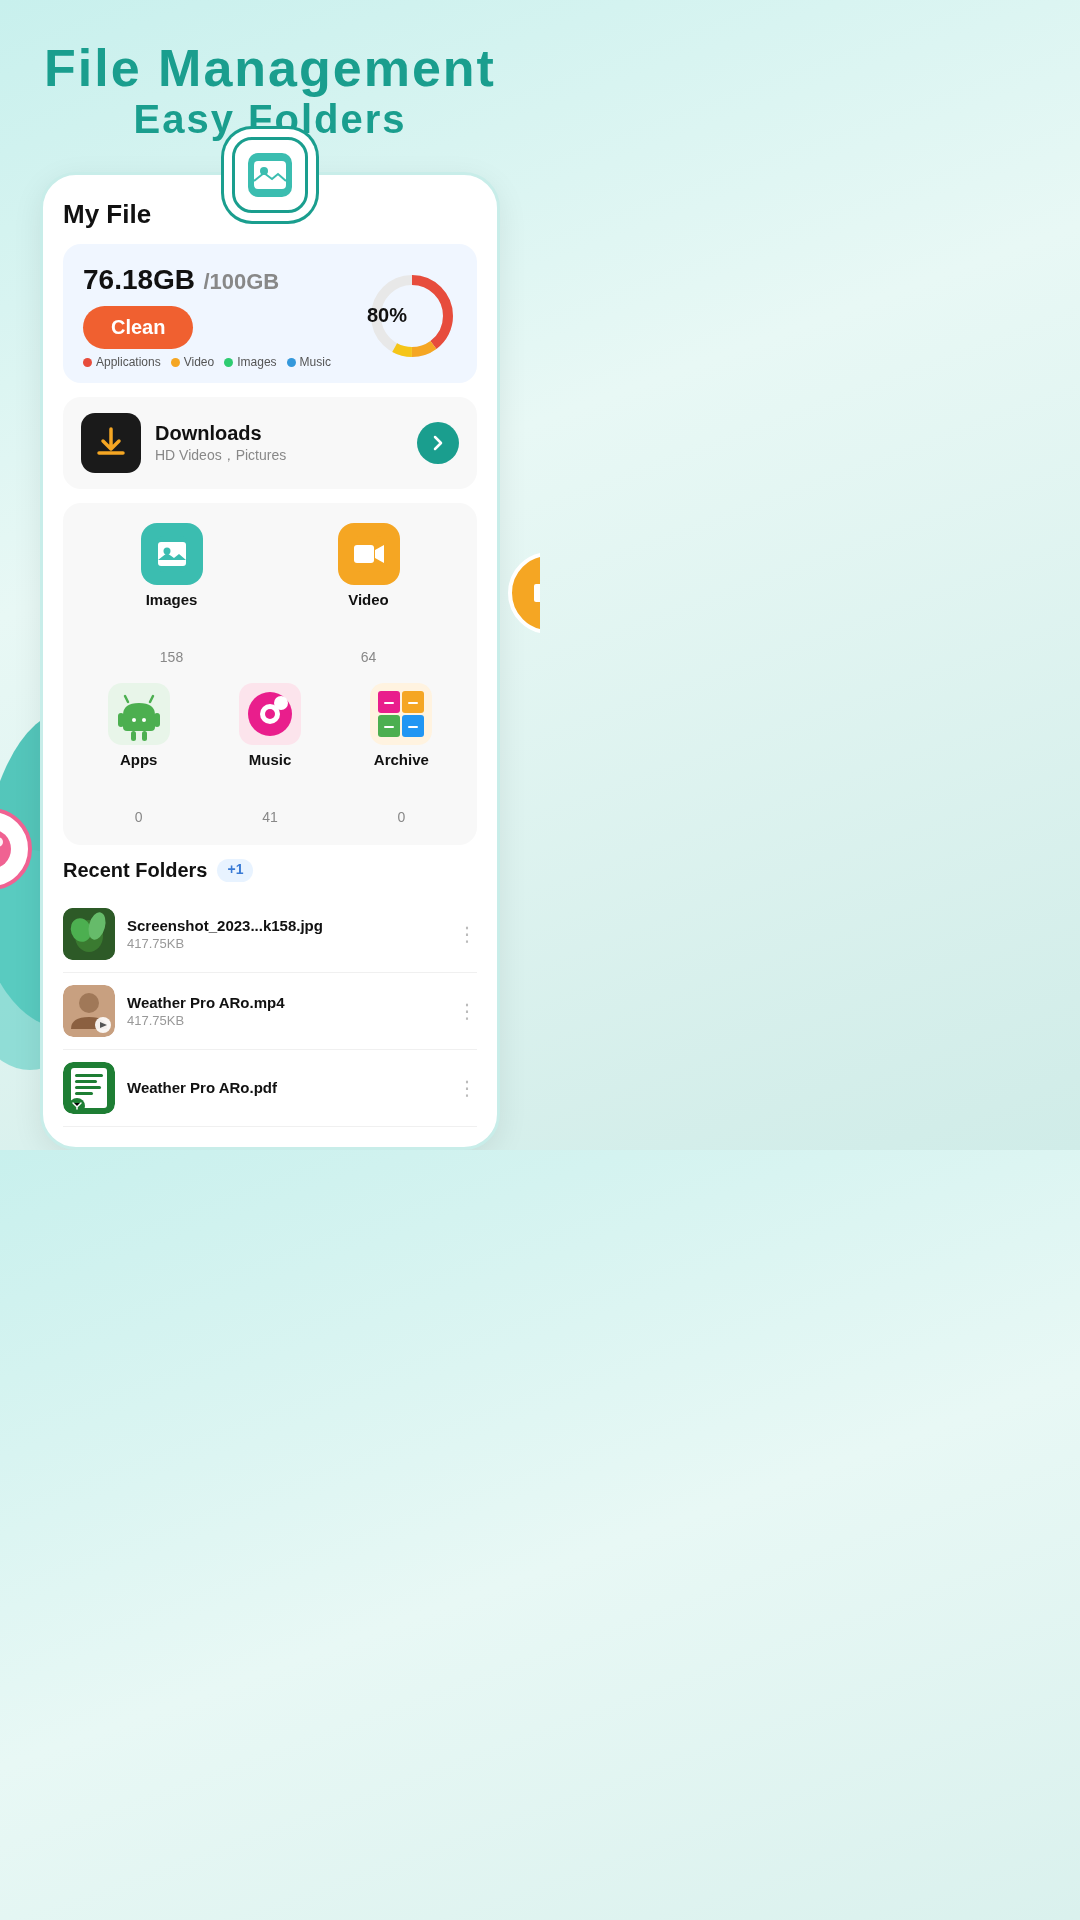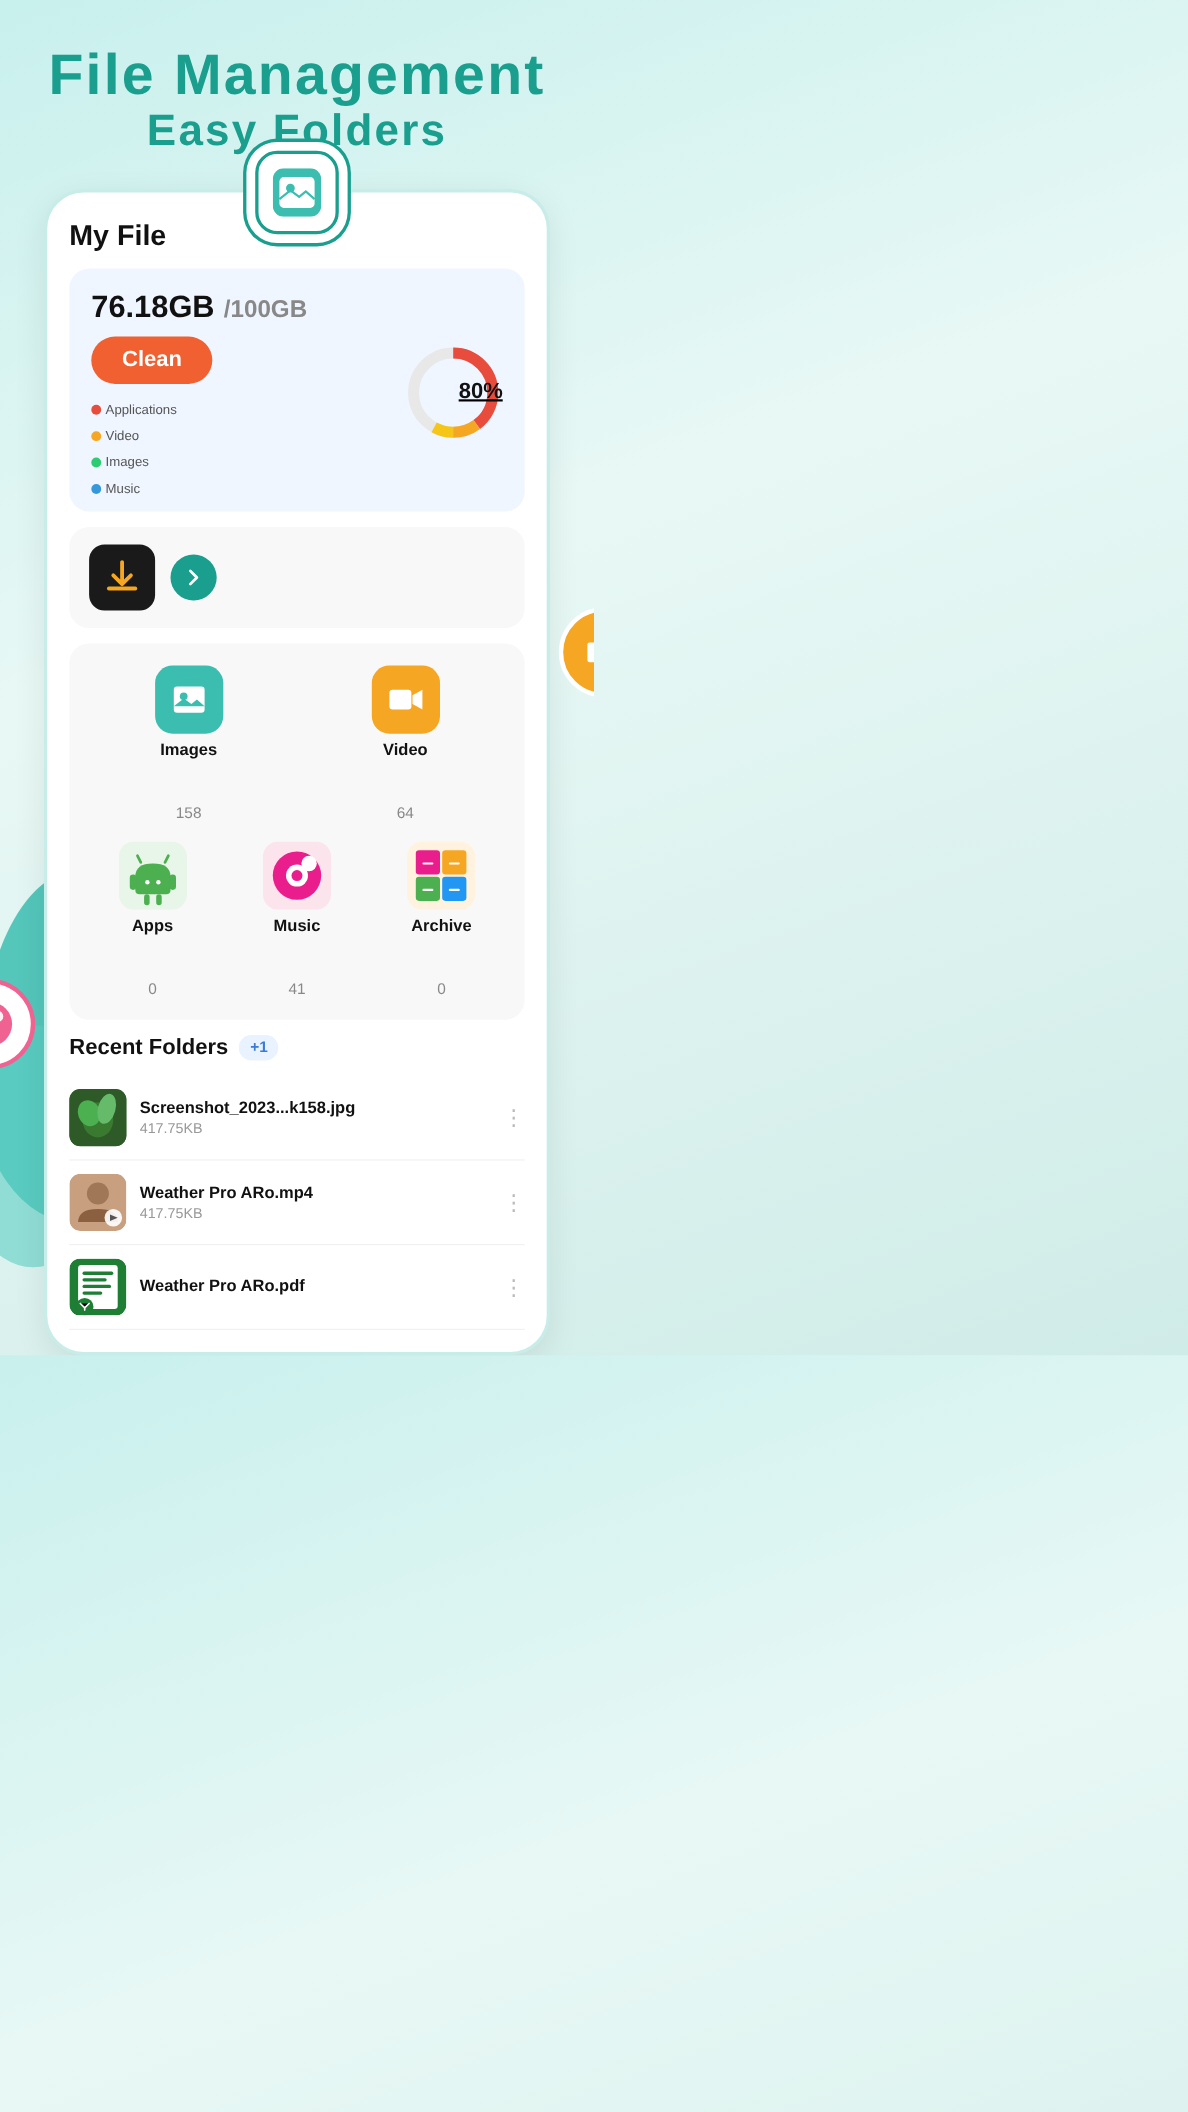--- a/index.html
+++ b/index.html
@@ -157,23 +157,22 @@
       border-radius: 24px;
       padding: 10px 28px;
       font-size: 20px;
       font-weight: 700;
       margin-top: 10px;
       cursor: pointer;
     }
     .storage-legend {
       display: flex;
       gap: 10px;
-      margin-top: 16px;
+      margin-top: 6px;
       flex-wrap: wrap;
-      flex-direction: column;
     }
     .legend-item {
       display: flex;
       align-items: center;
       gap: 4px;
       font-size: 12px;
       color: #555;
     }
     .legend-dot {
       width: 9px;
@@ -181,22 +180,21 @@
       border-radius: 50%;
     }
 
     
     .donut-wrap {
       width: 90px;
       height: 90px;
       position: relative;
       display: flex;
       align-items: center;
-      justify-content: flex-end;
-      text-decoration: underline;
+      justify-content: flex-start;
     }
     .donut-wrap svg {
       position: absolute;
       top: 0; left: 0;
       width: 90px; height: 90px;
       transform: rotate(-90deg);
     }
     .donut-label {
       font-size: 20px;
       font-weight: 800;
@@ -434,20 +432,24 @@
         <div class="donut-label">80%</div>
       </div>
     </div>
 
     <div class="downloads-card">
       <div class="downloads-icon">
         <svg width="36" height="36" viewBox="0 0 36 36" fill="none">
           <path d="M18 4v20M10 16l8 8 8-8" stroke="#f5a623" stroke-width="3.5" stroke-linecap="round" stroke-linejoin="round"></path>
           <path d="M6 28h24" stroke="#f5a623" stroke-width="3.5" stroke-linecap="round"></path>
         </svg>
+      </div>
+      <div class="downloads-text">
+        <div class="downloads-name">Downloads</div>
+        <div class="downloads-sub">HD Videos，Pictures</div>
       </div>
       <div class="downloads-arrow">
         <svg width="20" height="20" viewBox="0 0 20 20" fill="none">
           <path d="M7 4l6 6-6 6" stroke="white" stroke-width="2.5" stroke-linecap="round" stroke-linejoin="round"></path>
         </svg>
       </div>
     </div>
 
     <div class="grid-card">
 

